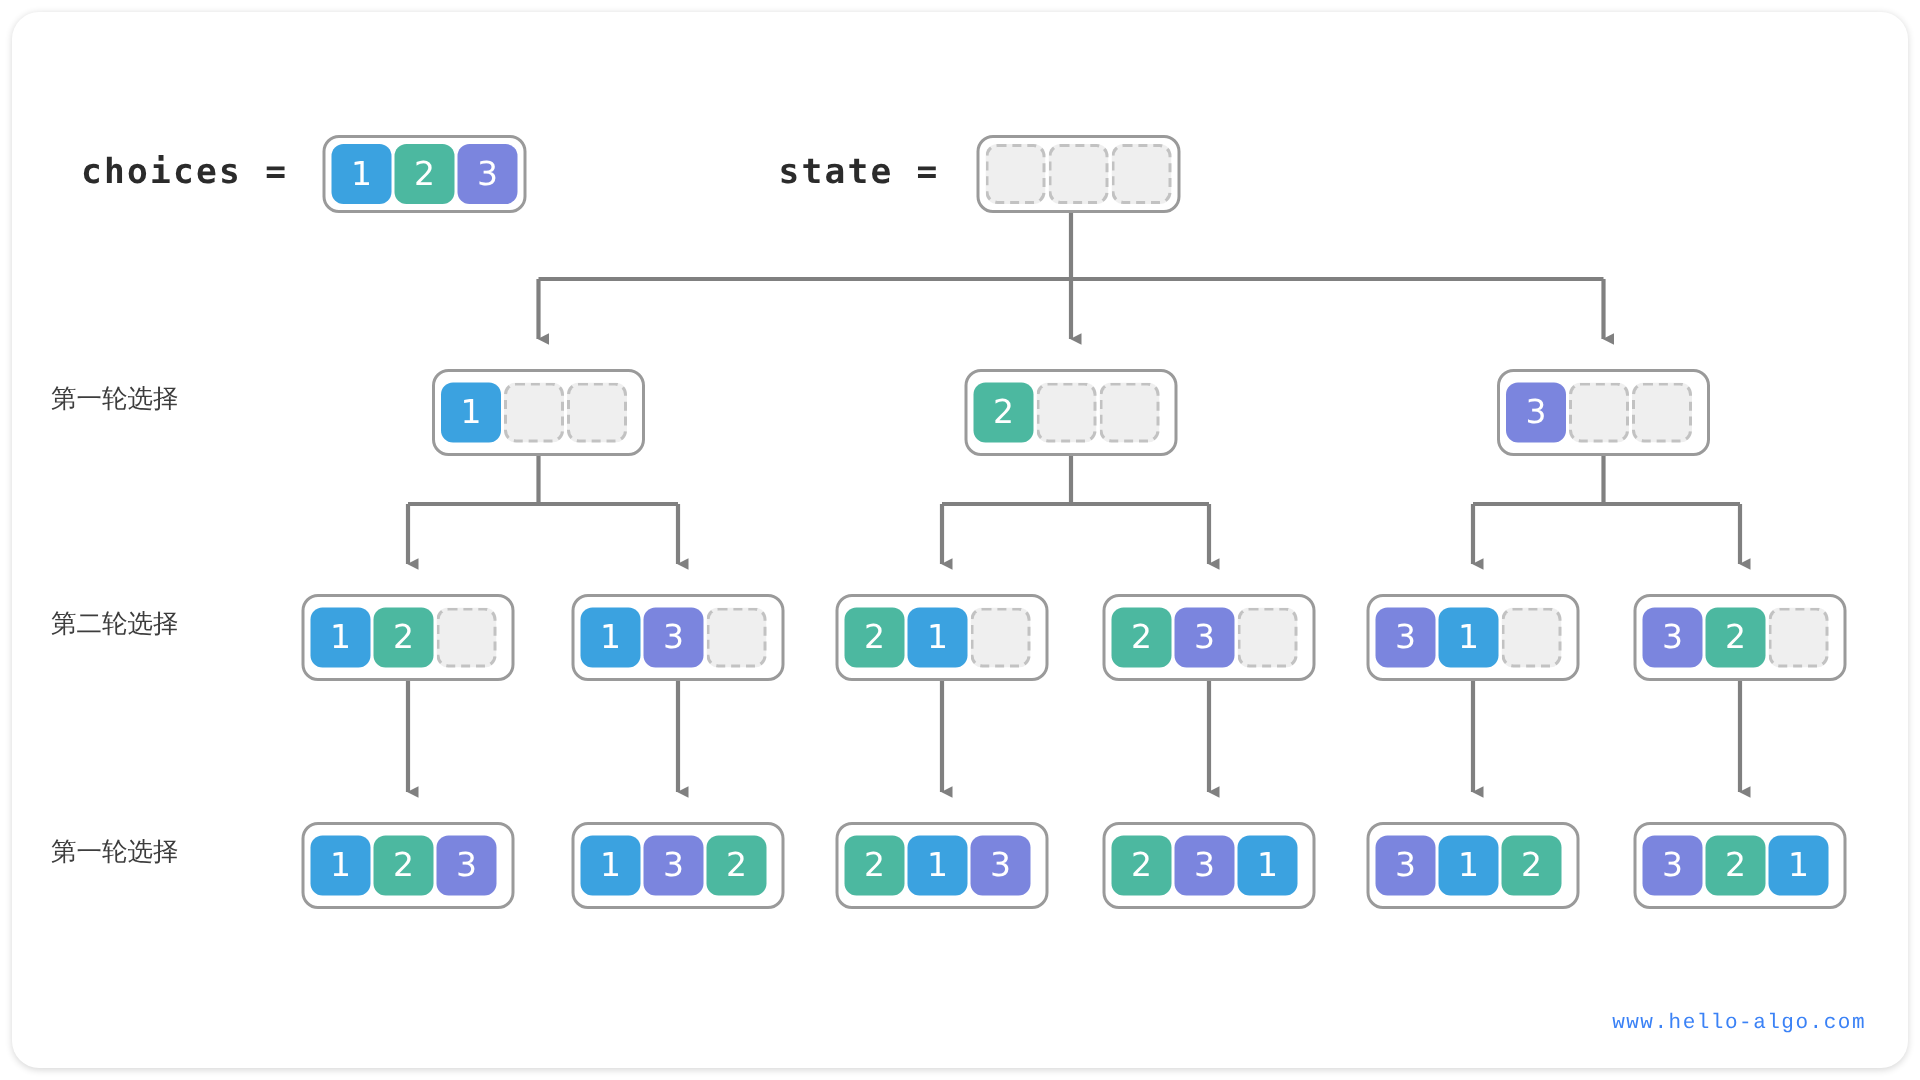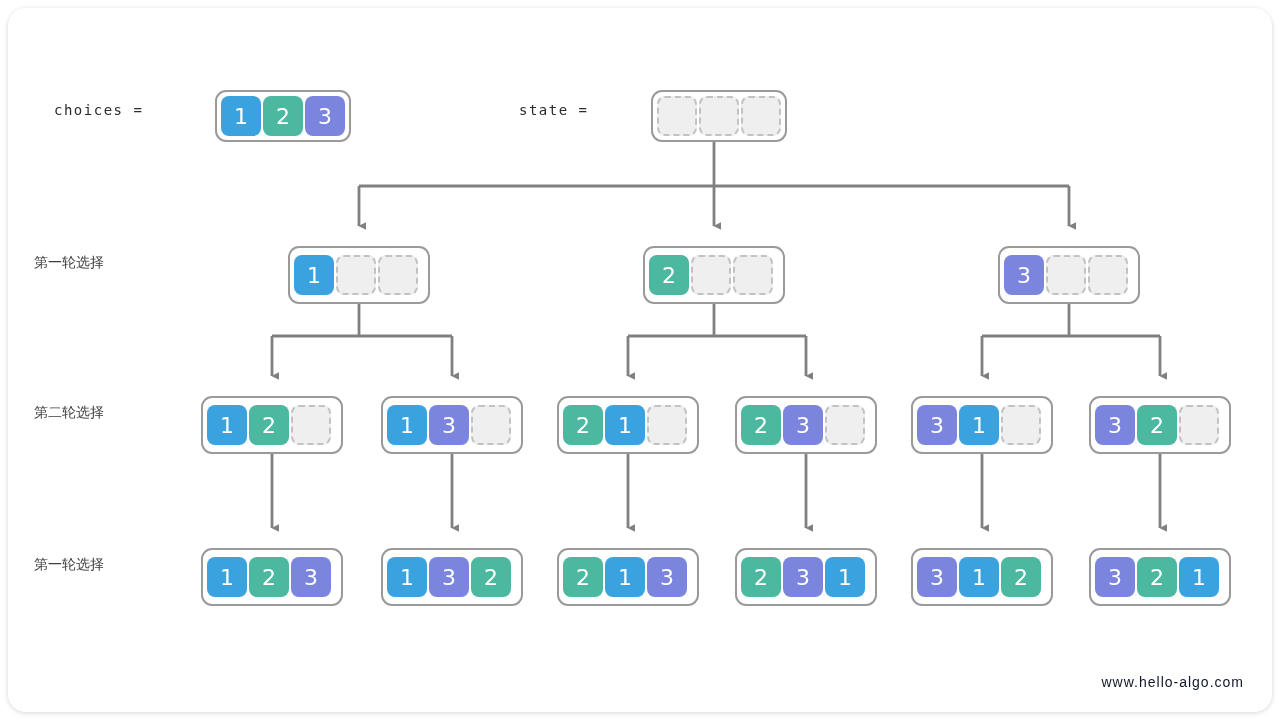--- a/index.html
+++ b/index.html
@@ -35,40 +35,40 @@
     left: 0; top: 0;
     width: 1264px;
     height: 704px;
     pointer-events: none;
   }
 
   
   .mono-label {
     position: absolute;
     font-family: "DejaVu Sans Mono", "Liberation Mono", monospace;
-    font-weight: normal;
-    font-size: 14px;
+    font-weight: bold;
+    font-size: 23px;
     color: #2b2b2b;
     letter-spacing: 1.5px;
     white-space: nowrap;
   }
   .row-label {
     position: absolute;
     font-family: "DejaVu Sans", "Liberation Sans", sans-serif;
-    font-size: 14px;
+    font-size: 17px;
     color: #3d3d3d;
     white-space: nowrap;
   }
   .watermark {
     position: absolute;
     right: 28px;
     bottom: 22px;
-    font-family: Liberation Sans, sans-serif;
+    font-family: Liberation Mono, monospace;
     font-size: 14px;
-    color: #0f172a;
+    color: #3b82f6;
     letter-spacing: 1px;
   }
 
   
   .arr {
     position: absolute;
     display: flex;
     align-items: center;
     gap: 2px;
     padding: 4px;

